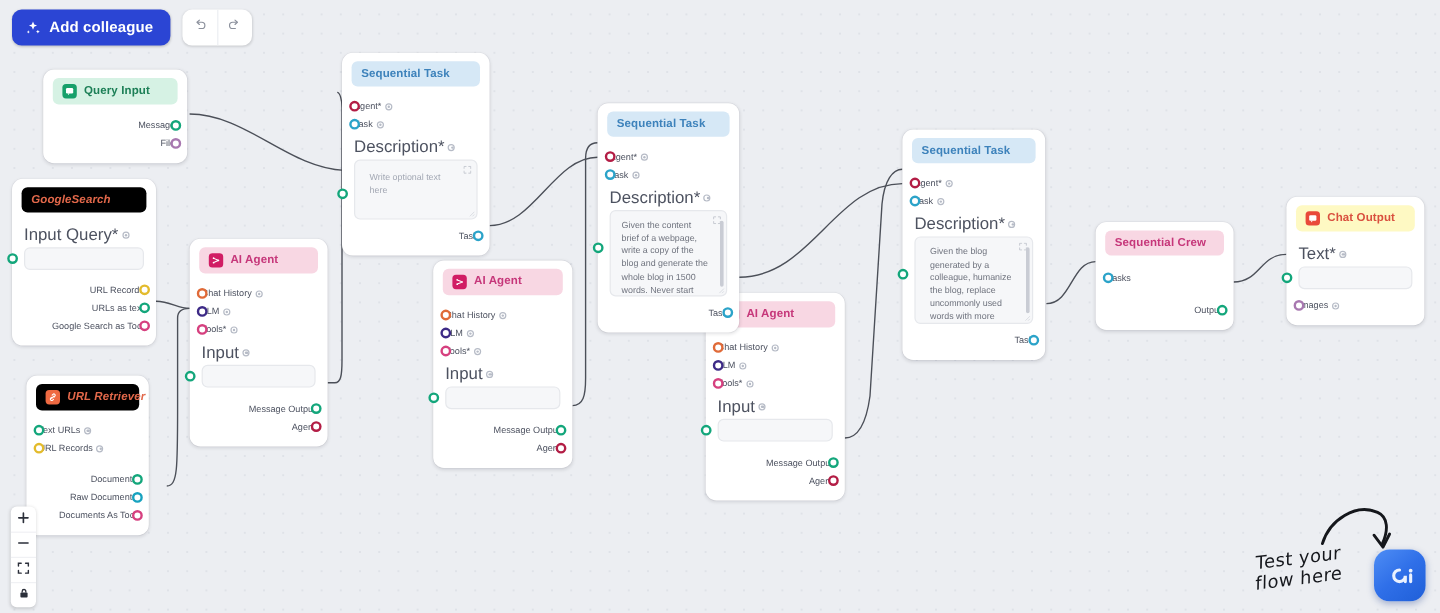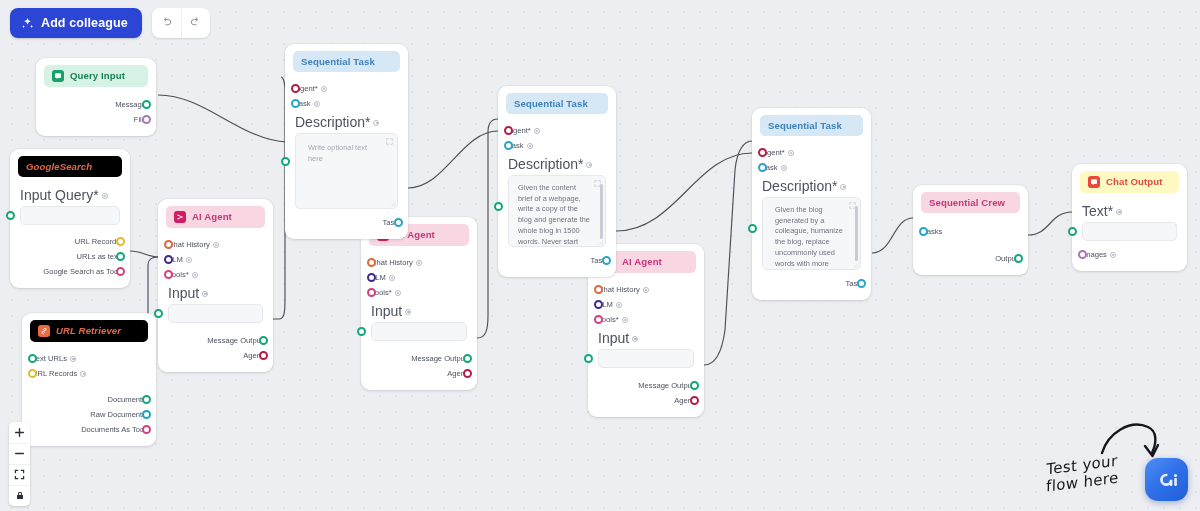--- a/index.html
+++ b/index.html
@@ -317,21 +317,21 @@
         <span class="lbl">URLs as text</span>
         <span class="hdl right h-green" style="top:3px;"></span>
       </div>
       <div class="row out">
         <span class="lbl">Google Search as Tool</span>
         <span class="hdl right h-pink" style="top:3px;"></span>
       </div>
     </div>
   </div>
 
-  <div class="node" style="left:22px; top:313px; width:134px;">
+  <div class="node" style="left:22px; top:313px; width:102px;">
     <div class="node-head head-orange">
       <span class="nicon" style="background:#ef6a42;">
         <svg width="8" height="8" viewBox="0 0 12 12" fill="none" stroke="#fff" stroke-width="1.4" stroke-linecap="round">
             <path d="M4.6 7.4L7.4 4.6"></path>
             <path d="M5.2 3.4l1-1a1.7 1.7 0 0 1 2.4 2.4l-1 1"></path>
             <path d="M6.8 8.6l-1 1a1.7 1.7 0 0 1-2.4-2.4l1-1"></path>
           </svg>
       </span>
       <span>URL Retriever</span>
     </div>
@@ -515,21 +515,21 @@
       <div class="row">
         <span class="hdl left h-blue" style="top:3px;"></span>
         <span class="lbl">Task</span>
         <span class="at"></span>
       </div>
       <div class="fl">
         <span>Description*</span>
         <span class="at"></span>
       </div>
       <div style="position:relative;">
-        <div class="ftext placeholder" style="height:76px;">
+        <div class="ftext placeholder" style="height:50px;">
           <span>Write optional text here</span>
           <svg class="expand" viewBox="0 0 10 10" fill="none" stroke="#9aa0ac" stroke-width="1.1" stroke-linecap="round">
               <path d="M1 3.4V1h2.4M6.6 1H9v2.4M9 6.6V9H6.6M3.4 9H1V6.6"></path>
             </svg>
           <svg class="rsz" viewBox="0 0 8 8" fill="none" stroke="#aeb3bd" stroke-width=".9">
               <path d="M7 2L2 7M7 5L5 7"></path>
             </svg>
         </div>
         <span class="hdl h-green" style="left:-14.5px; top:24px;"></span>
       </div>

